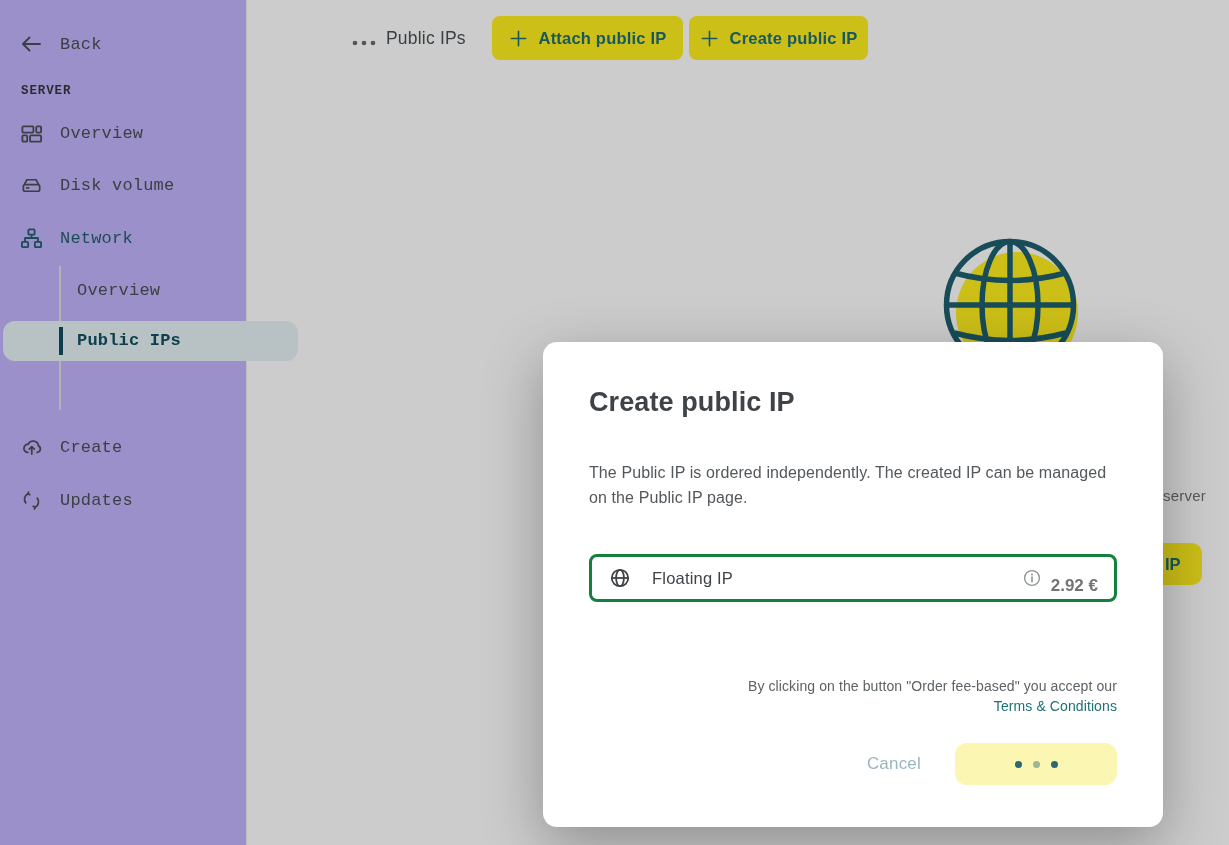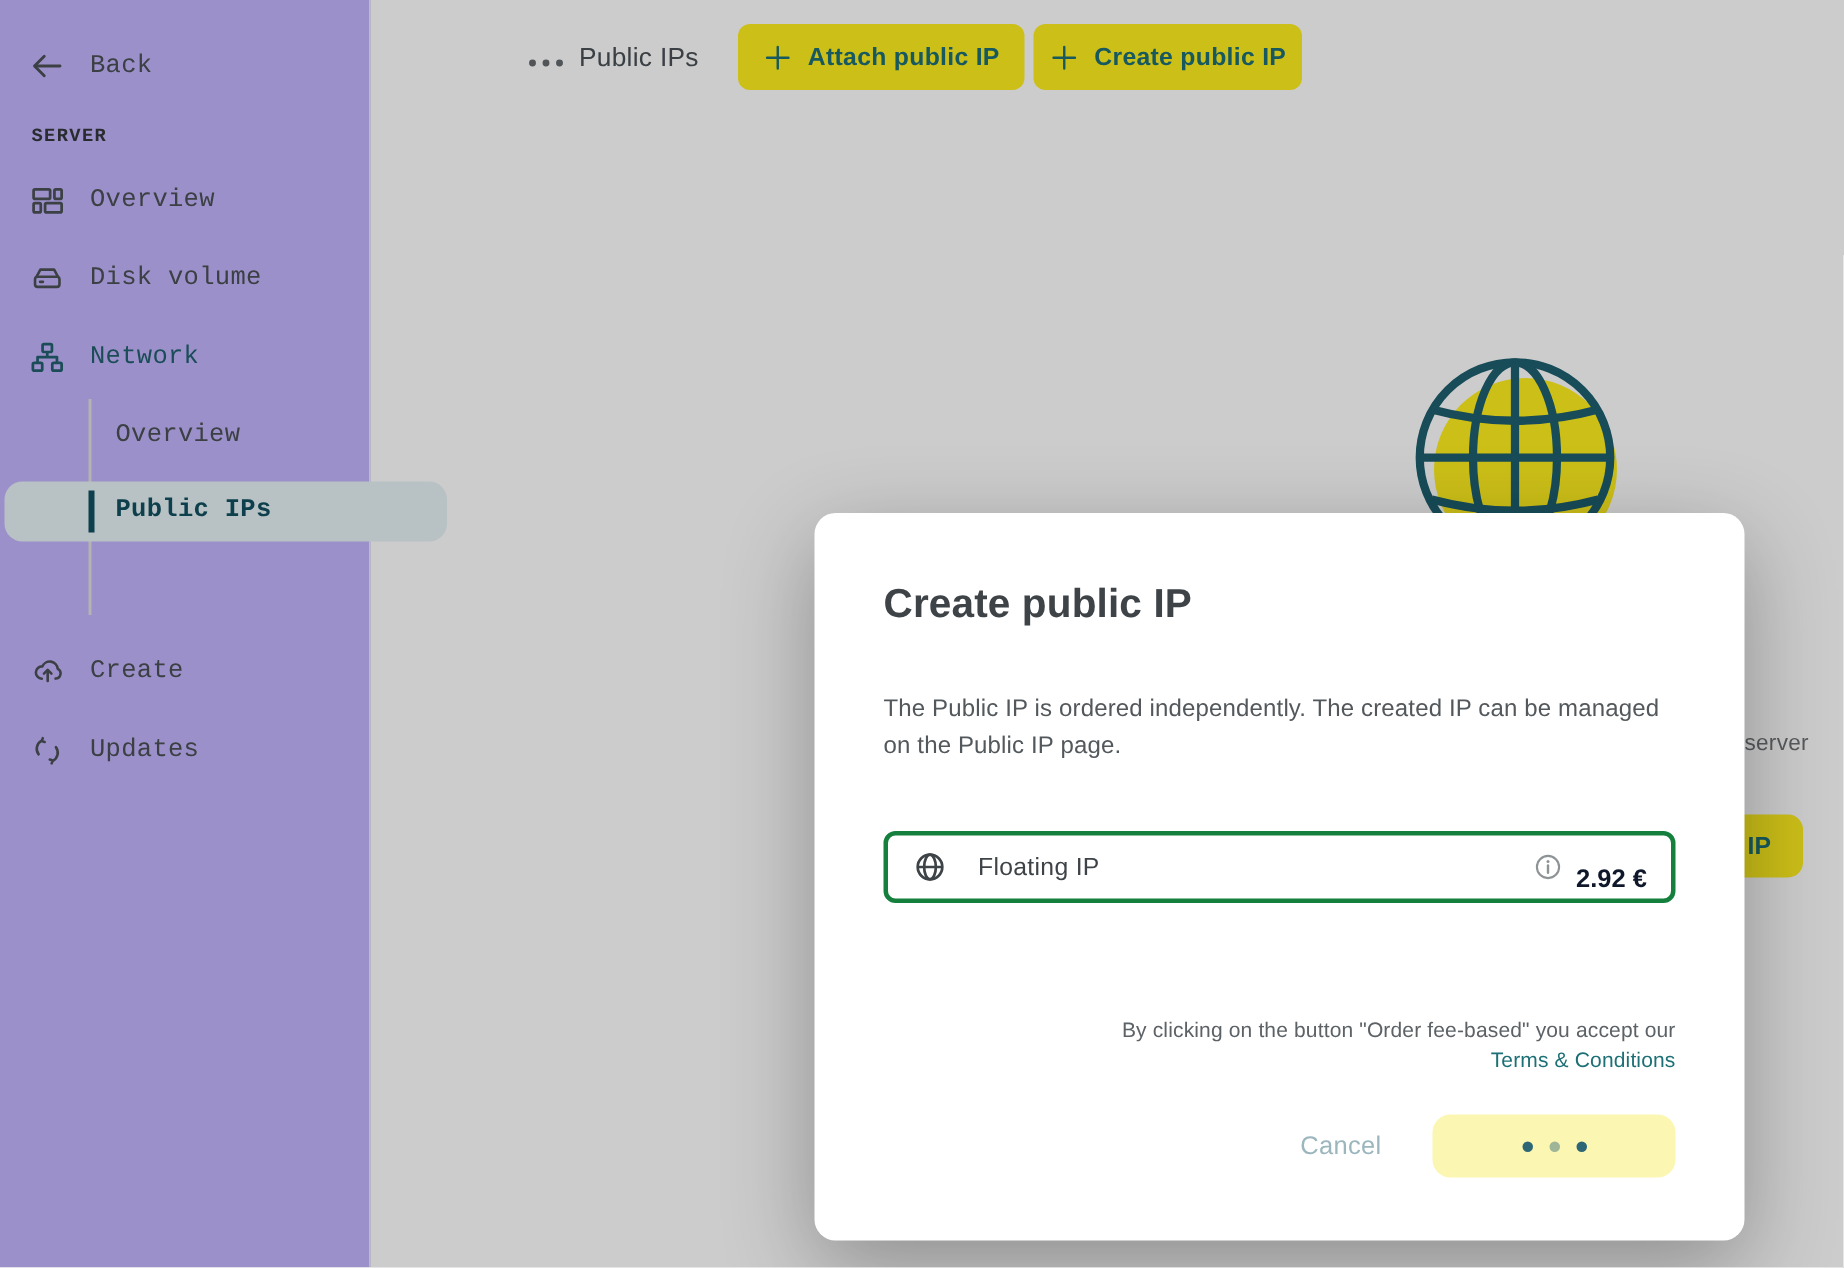--- a/index.html
+++ b/index.html
@@ -53,21 +53,21 @@
            border-radius:14px; box-shadow:0 18px 60px rgba(0,0,0,0.30); z-index:50; }
   .modal-title { position:absolute; left:46px; top:45px; font-size:27px; font-weight:bold;
                  color:#3e4347; letter-spacing:.1px; }
   .modal-desc { position:absolute; left:46px; top:119px; width:532px; font-size:16px;
                 line-height:24.5px; color:#53585c; letter-spacing:.1px; }
   .ip-row { position:absolute; left:46px; top:212px; width:528px; height:48px;
             border:3px solid #15803d; border-radius:8px; display:flex; align-items:center;
             padding:0 16px 0 17px; cursor:pointer; background:#ffffff; }
   .ip-row .glabel { margin-left:21px; font-size:16.5px; color:#3e4347; letter-spacing:.2px; }
   .ip-row .spacer { flex:1; }
-  .ip-row .price { margin-left:10px; font-size:17px; font-weight:bold; color:#0f172a;margin-top:16px; }
+  .ip-row .price { margin-left:10px; font-size:17px; font-weight:bold; color:#737373;margin-top:16px; }
   .terms { position:absolute; right:46px; top:334px; text-align:right; font-size:14px;
            line-height:20px; color:#5d6266; letter-spacing:.1px;margin-left:27px; }
   .terms a { color:#1d7076; text-decoration:none; cursor:pointer; }
   .modal-footer { position:absolute; right:46px; top:401px; display:flex; align-items:center; gap:34px; }
   .cancel-btn { background:none; border:none; font-family:inherit; font-size:17px; color:#9cb6be;
                 letter-spacing:.2px; cursor:pointer; }
   .order-btn { width:162px; height:42px; border:none; border-radius:12px; background:#fbf6b2;
                display:flex; align-items:center; justify-content:center; gap:11px; cursor:pointer; }
   .order-btn .dot { width:7px; height:7px; border-radius:50%; background:#2d6776;
                     animation:pulse 1.2s infinite ease-in-out; }

